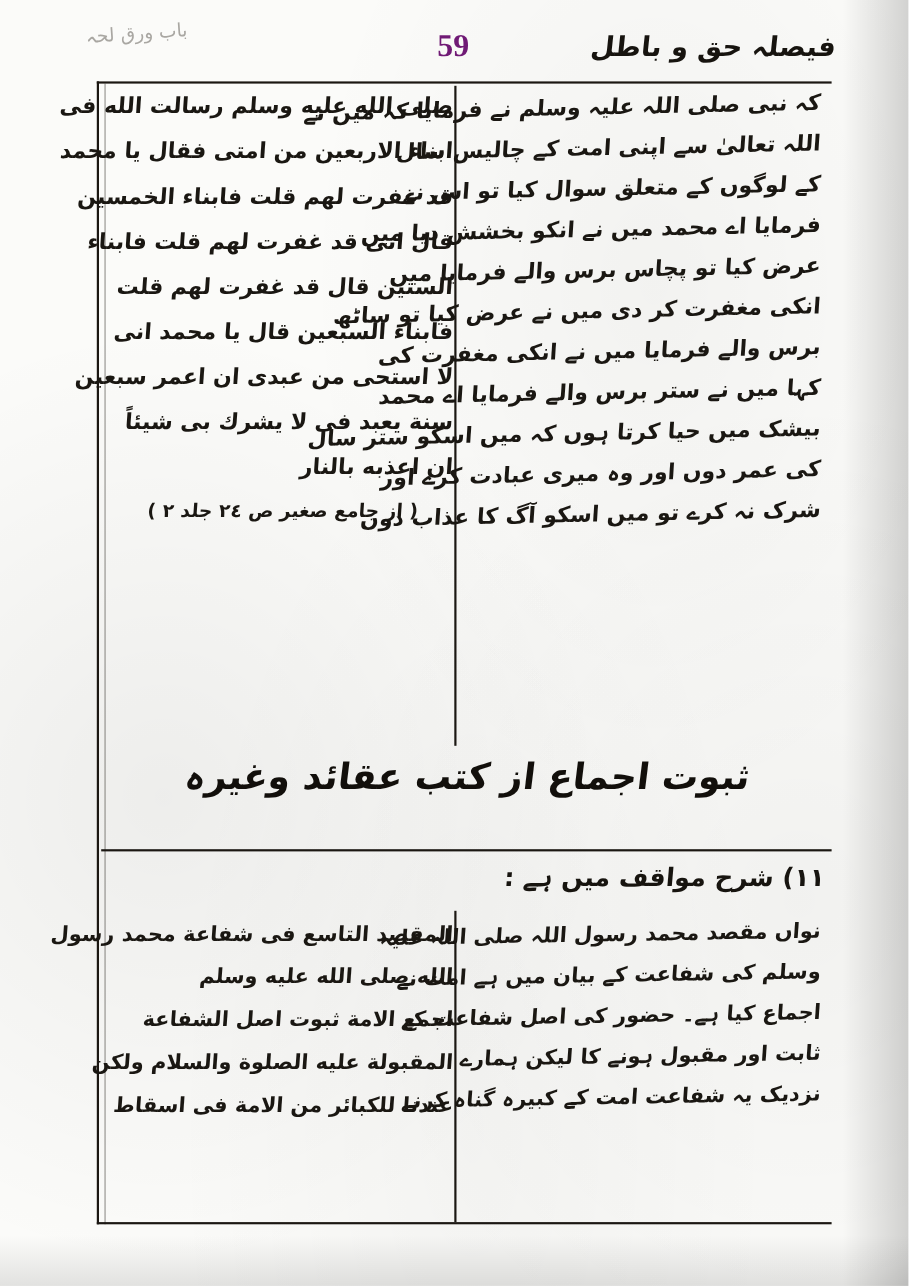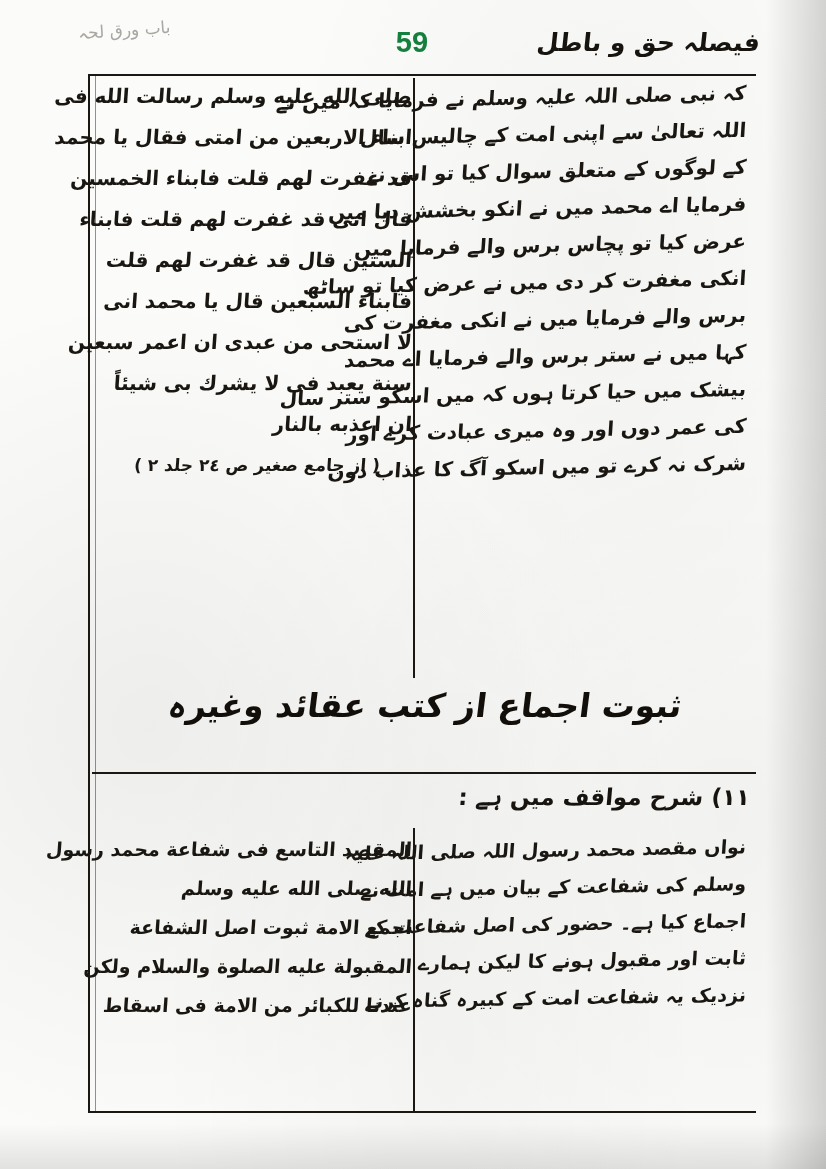--- a/index.html
+++ b/index.html
@@ -67,24 +67,24 @@
     color: #17140f;
     direction: rtl;
     letter-spacing: 0.5px;
     transform: skewX(-6deg);
   }
   .header-page-number {
     position: absolute;
     left: 50%;
     transform: translateX(-50%);
     top: 0;
-    font-family: Liberation Sans, sans-serif;
+    font-family: Liberation Serif, serif;
     font-size: 29px;
     font-weight: 700;
-    color: #15803d;
+    color: #701a75;
   }
   .header-corner-mark {
     position: absolute;
     left: 14px;
     top: -6px;
     font-size: 17px;
     color: #8e8b86;
     direction: rtl;
     transform: rotate(-4deg);
     opacity: 0.75;

